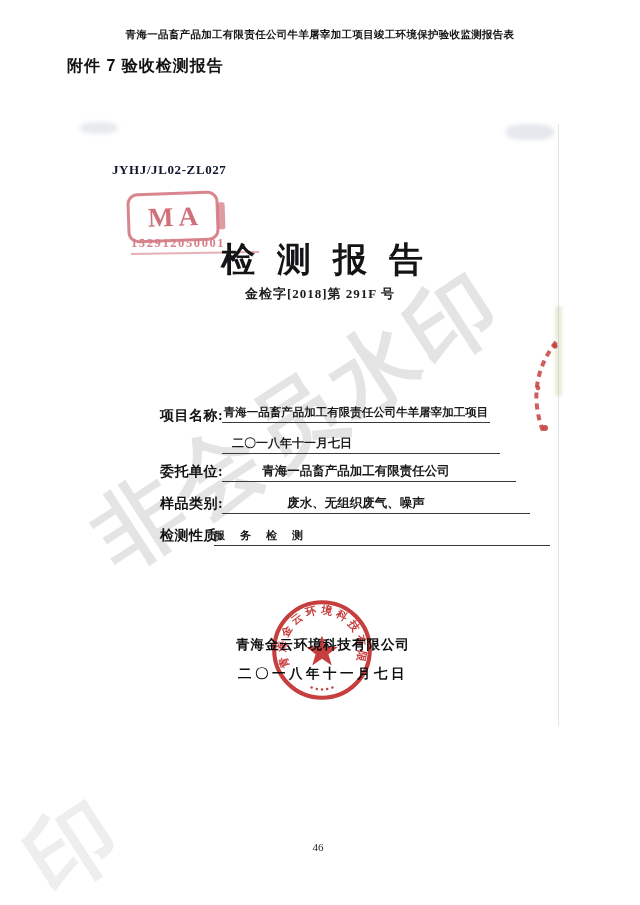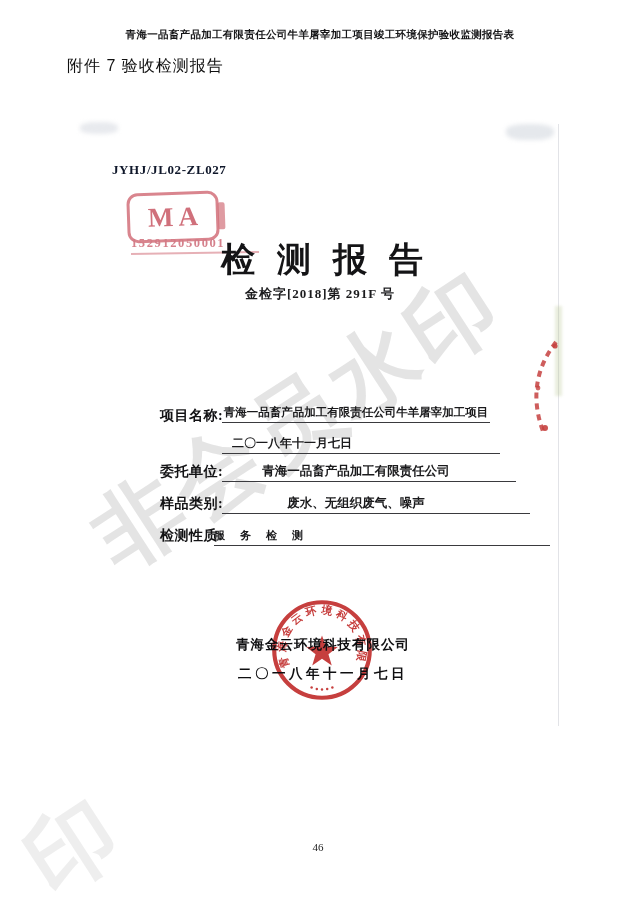--- a/index.html
+++ b/index.html
@@ -6,21 +6,21 @@
   #canvas{
     position:relative;width:640px;height:905px;background:#ffffff;
     overflow:hidden;font-family:"Liberation Serif", serif;color:#1c1c1e;
   }
   .abs{position:absolute;}
 
   
   .header-line{top:28px;left:0;right:0;text-align:center;font-size:10.5px;
     font-weight:bold;letter-spacing:.3px;color:#161618;
     font-family:Liberation Serif, serif;}
-  .attachment-title{top:56px;left:67px;font-size:16px;font-weight:normal;
+  .attachment-title{top:56px;left:67px;font-size:16px;font-weight:bold;
     letter-spacing:1px;color:#111;font-family:"Liberation Sans", sans-serif;}
 
   
   .fold-line{left:558px;top:124px;width:1px;height:602px;background:#e2e3e7;}
   .smudge{border-radius:40%;filter:blur(2px);}
   .smudge-a{left:80px;top:122px;width:38px;height:12px;background:rgba(203,209,218,.45);}
   .smudge-b{left:506px;top:124px;width:48px;height:16px;background:rgba(203,209,218,.5);}
   .smudge-green{left:555px;top:306px;width:7px;height:90px;background:rgba(188,200,148,.32);filter:blur(1.5px);}
 
   

